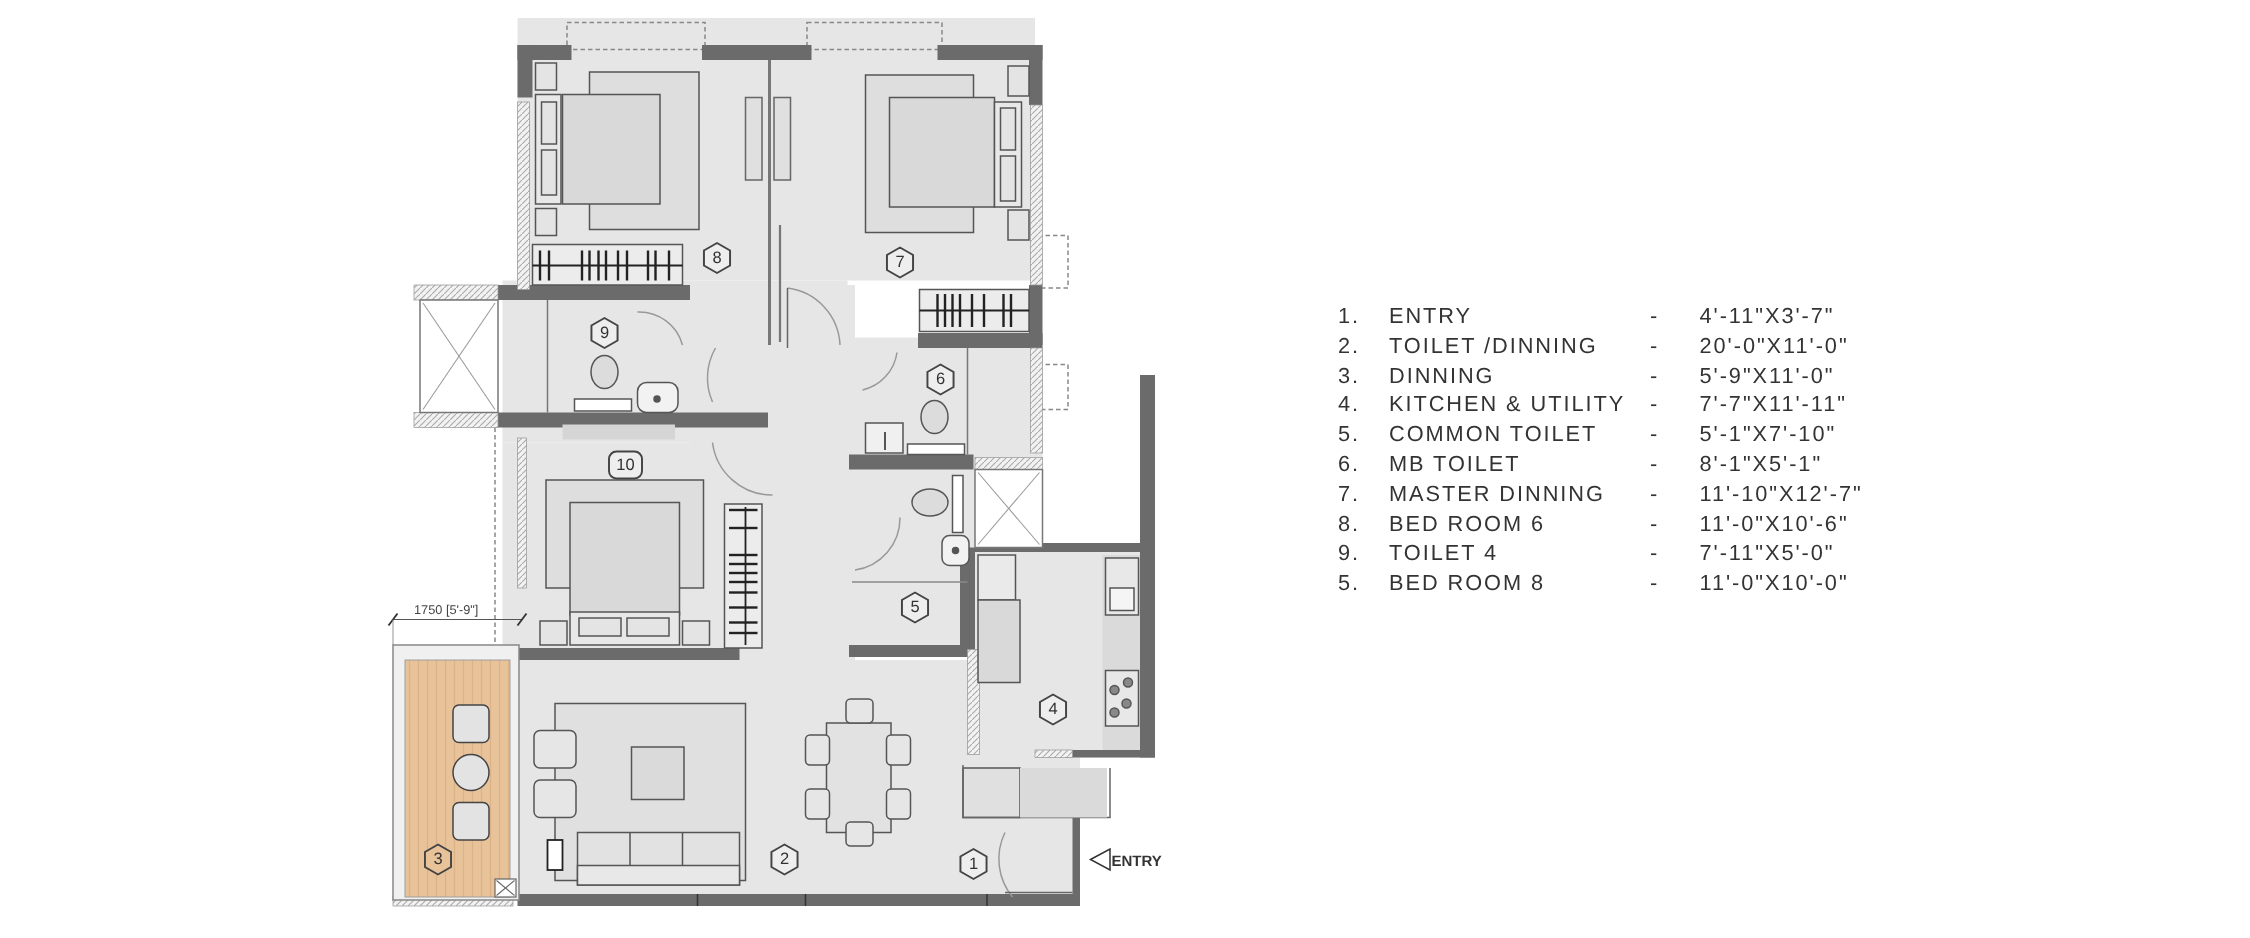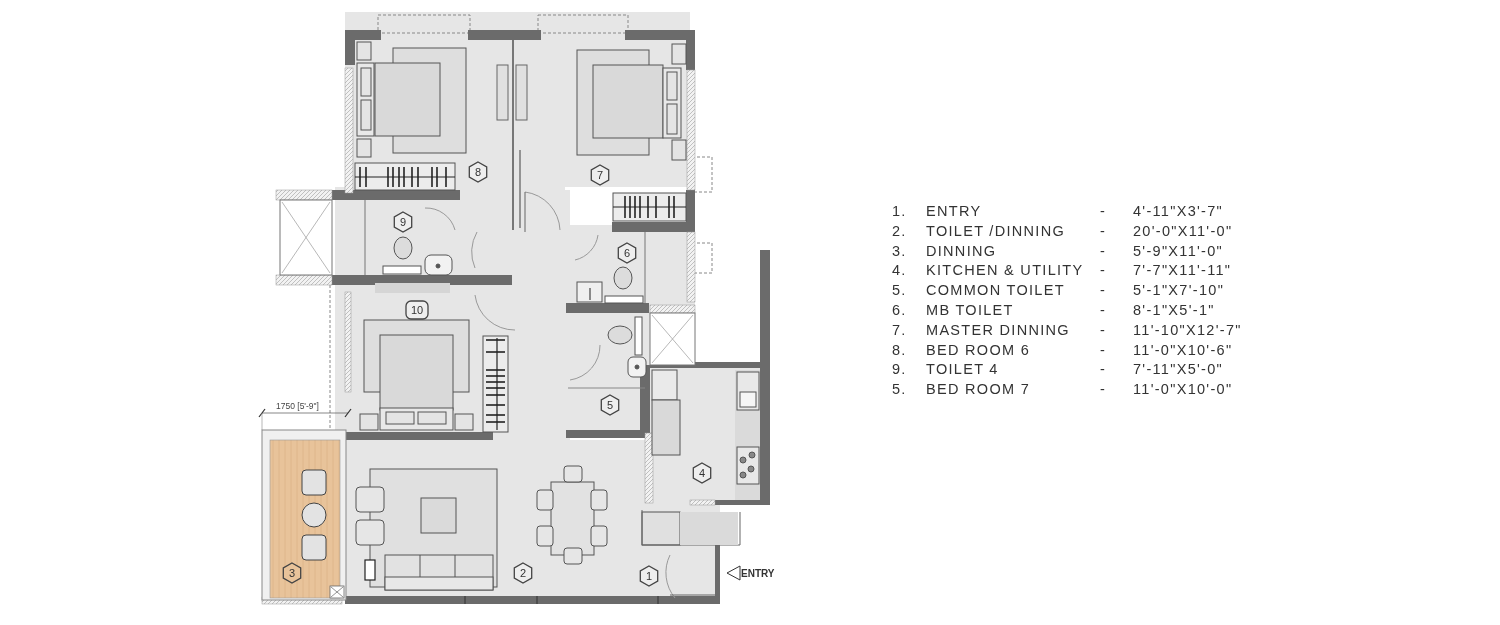--- a/index.html
+++ b/index.html
@@ -388,17 +388,17 @@
     <span class="legend-dim">11'-0"X10'-6"</span>
   </div>
   <div class="legend-row">
     <span class="legend-num">9.</span>
     <span class="legend-name">TOILET 4</span>
     <span class="legend-dash">-</span>
     <span class="legend-dim">7'-11"X5'-0"</span>
   </div>
   <div class="legend-row">
     <span class="legend-num">5.</span>
-    <span class="legend-name">BED ROOM 7</span>
+    <span class="legend-name">BED ROOM 8</span>
     <span class="legend-dash">-</span>
     <span class="legend-dim">11'-0"X10'-0"</span>
   </div>
 </div>
 
 </body></html>

